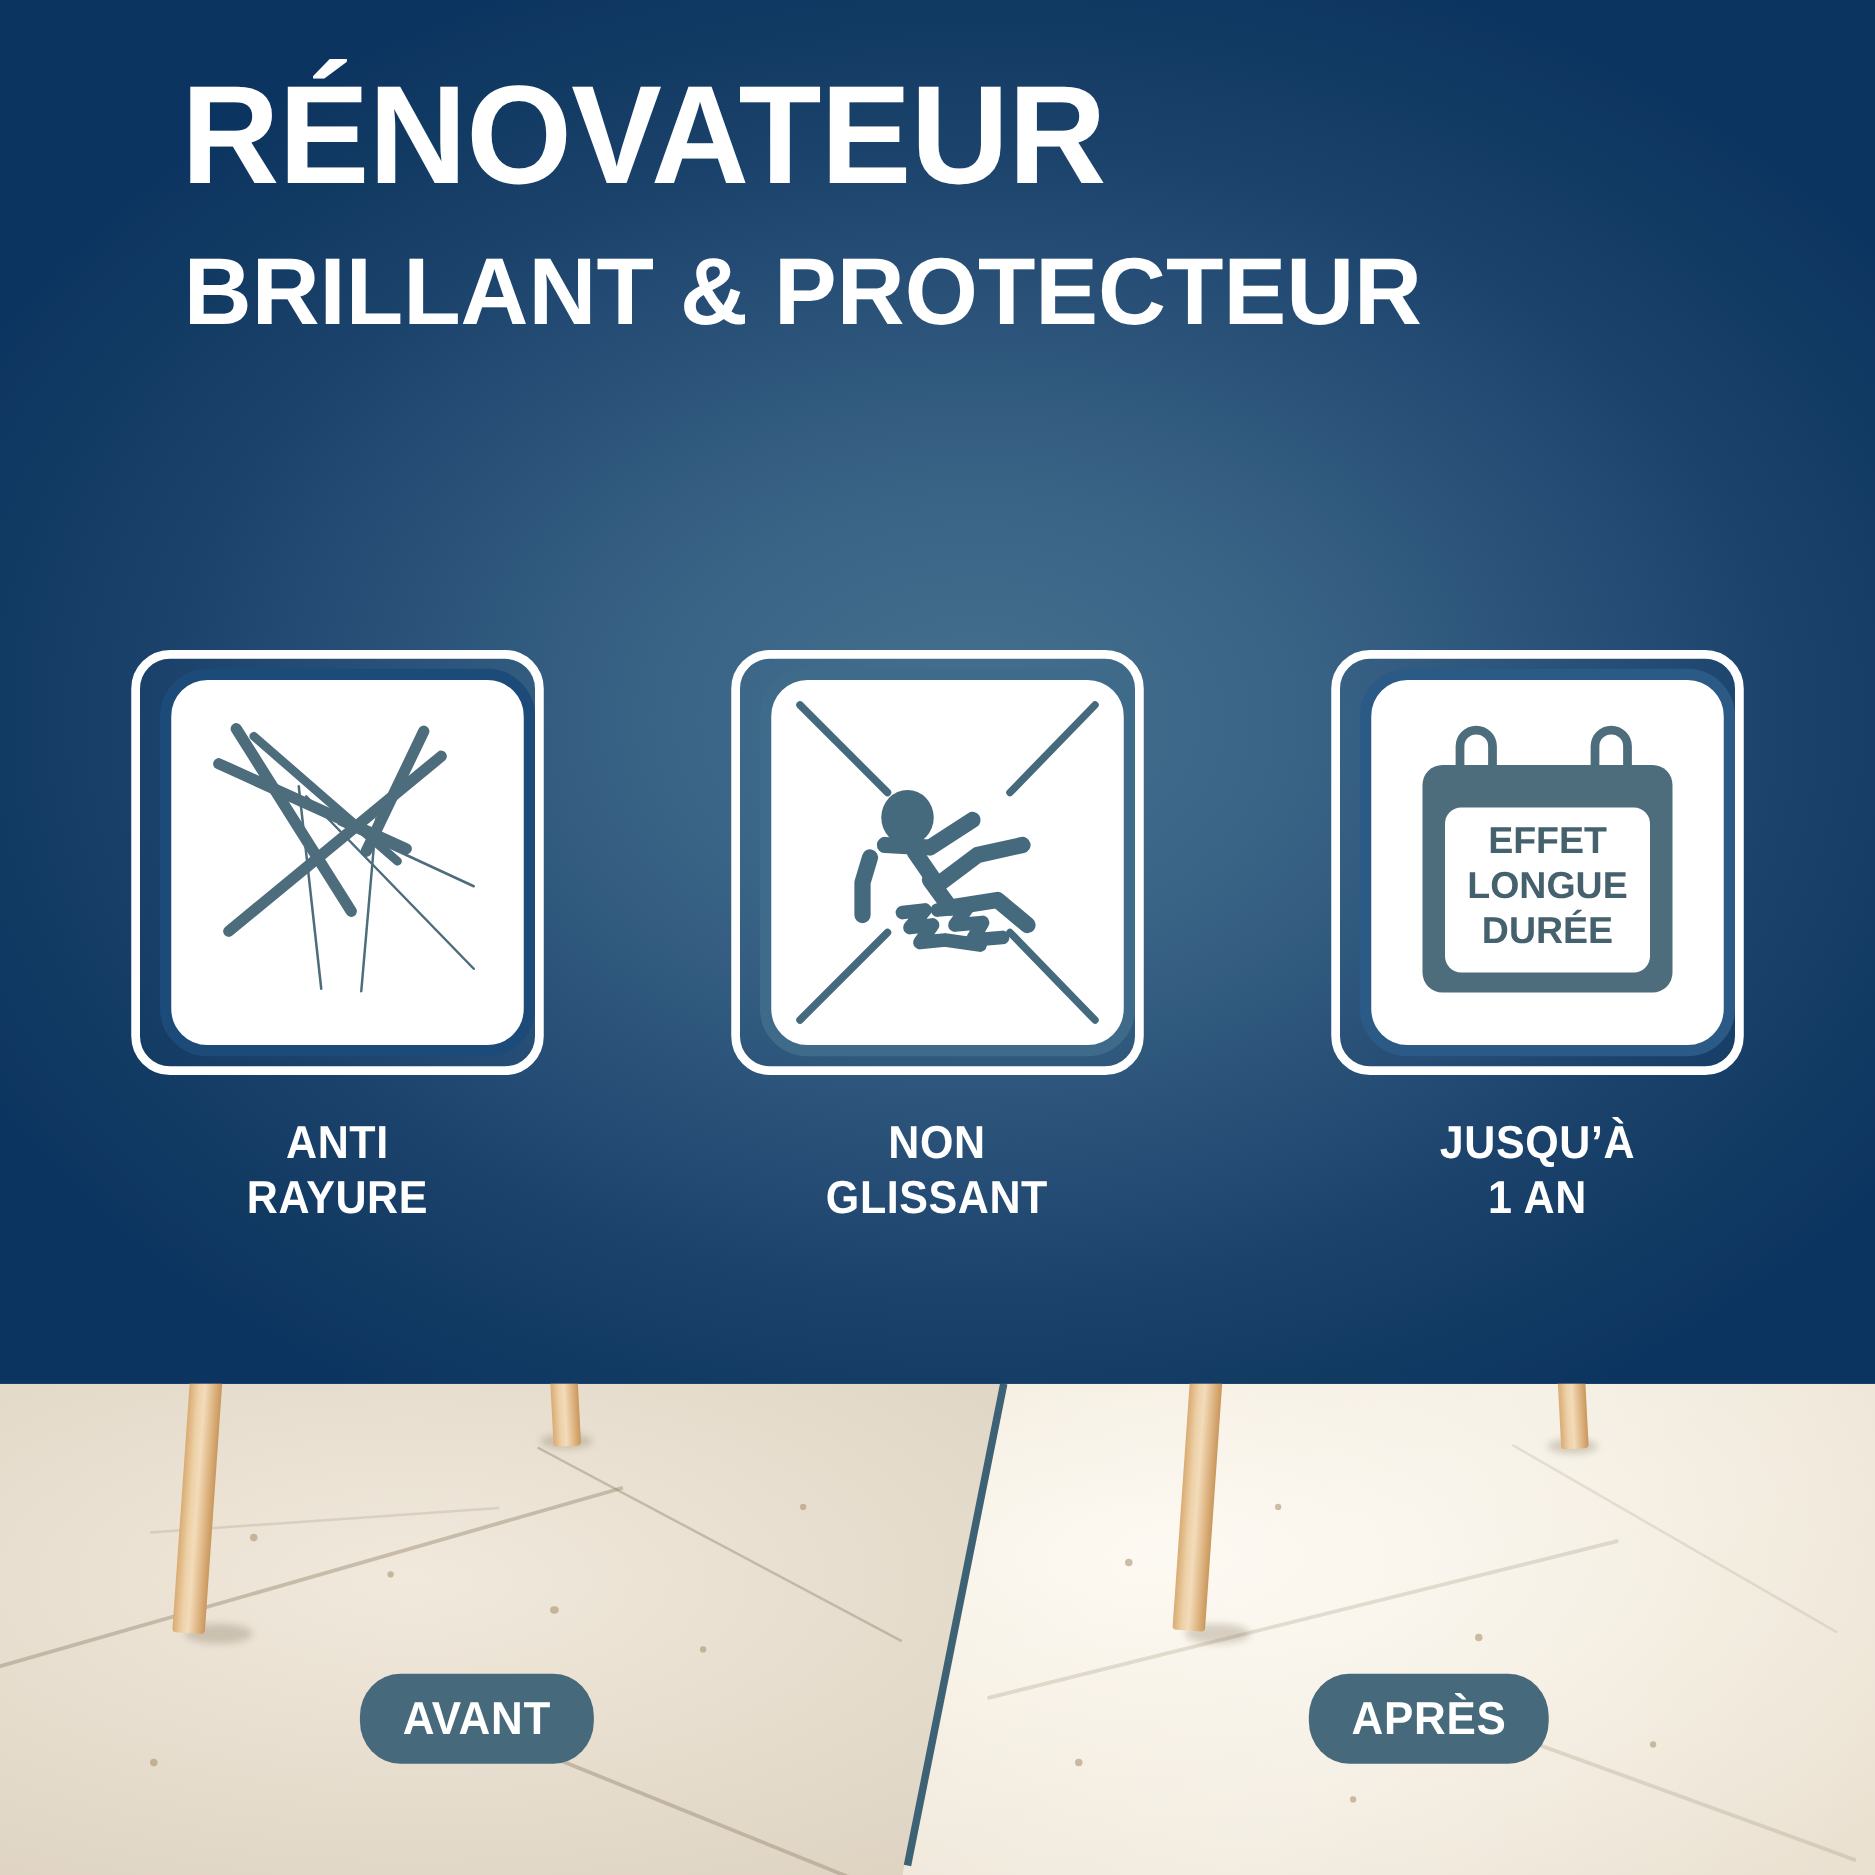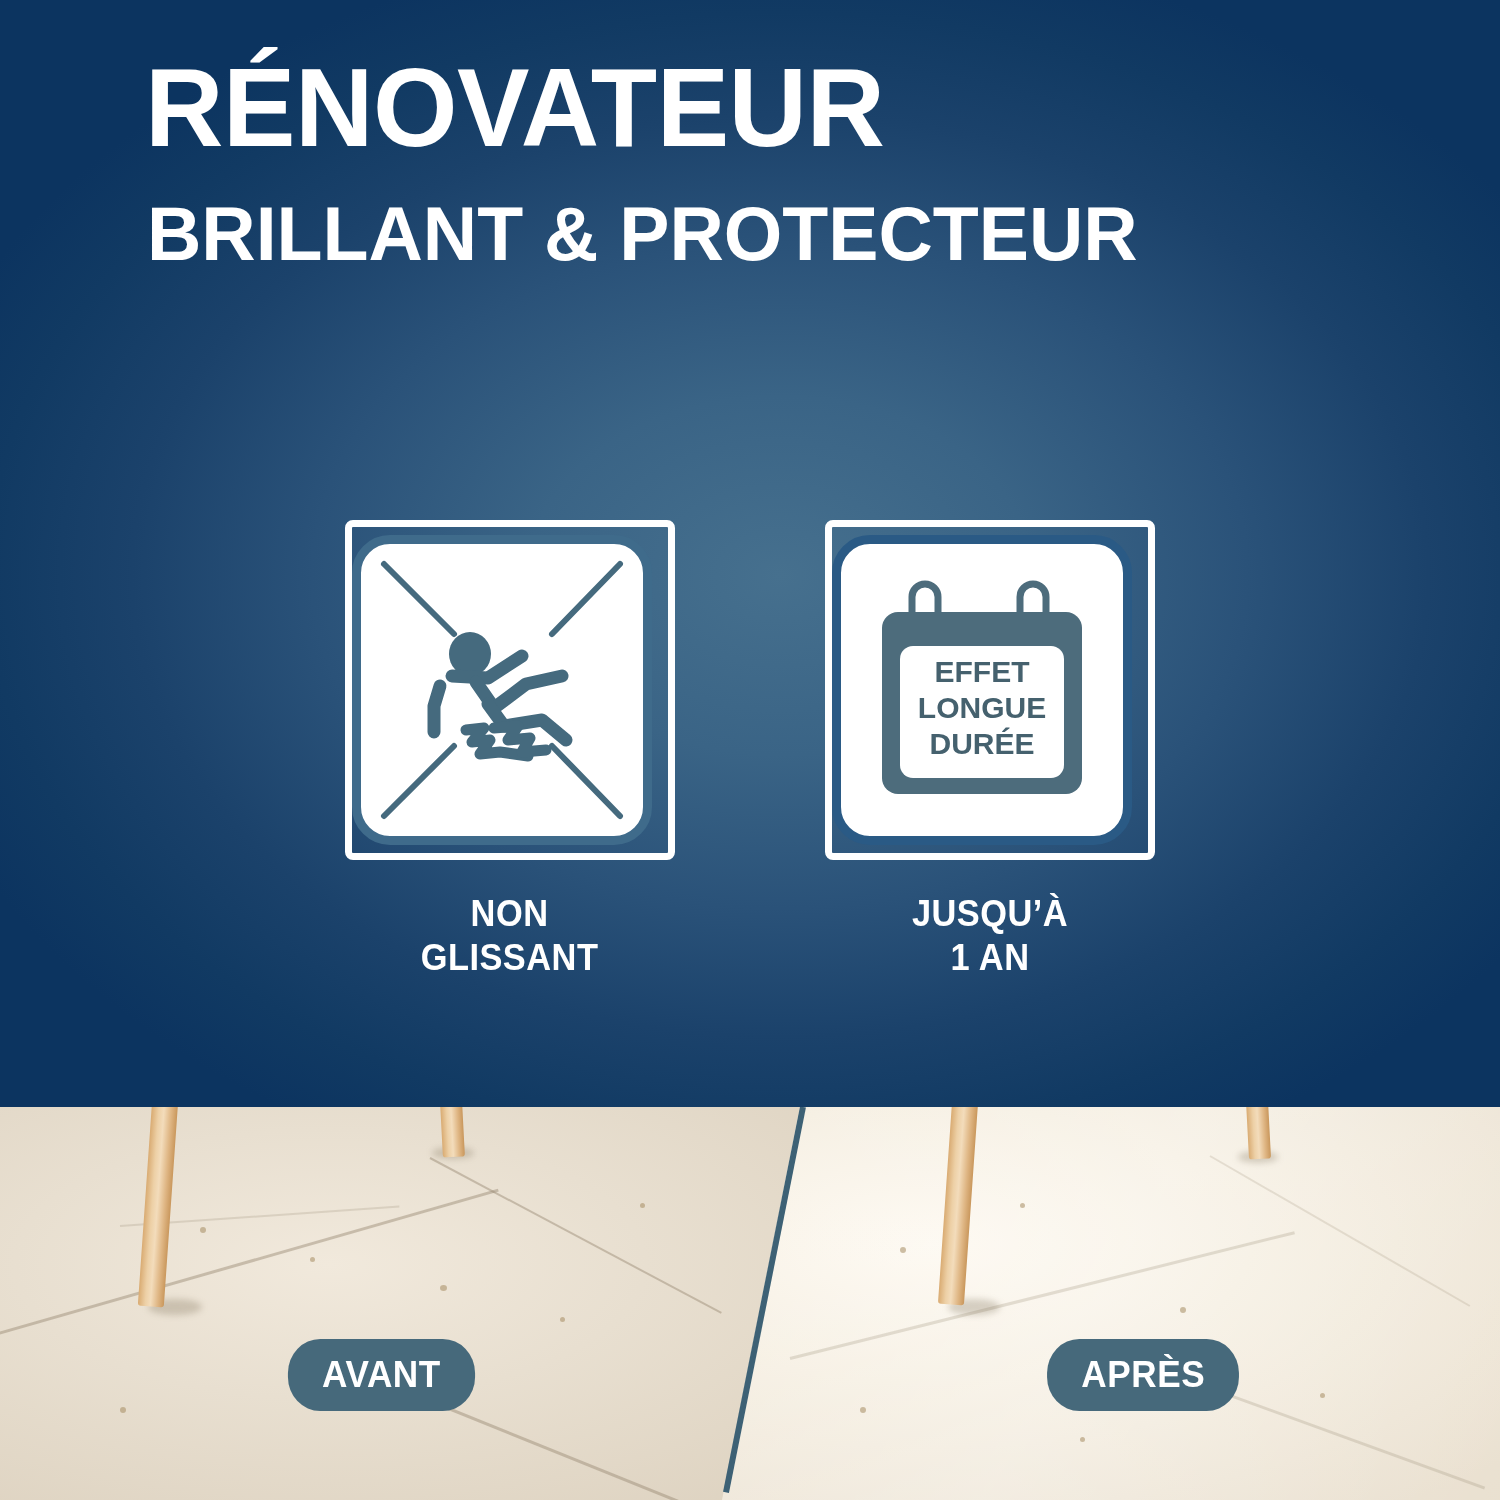--- a/index.html
+++ b/index.html
@@ -40,23 +40,23 @@
     white-space:nowrap;
   }
 
   
   .features{
     position:absolute;left:0;top:520px;width:1500px;
     display:flex;justify-content:center;gap:150px;
   }
   .feature{width:330px;display:flex;flex-direction:column;align-items:center;}
   .frame-outer{
-    width:330px;height:340px;border-radius:8px;
+    width:330px;height:340px;border-radius:31px;
     border:7px solid #ffffff;
-    display:flex;align-items:center;justify-content:flex-start;
+    display:flex;align-items:center;justify-content:flex-end;
     box-sizing:border-box;
   }
   .frame-inner{
     width:300px;height:310px;border-radius:38px;
     background:#ffffff;
     box-sizing:border-box;
     display:flex;align-items:center;justify-content:center;
     overflow:hidden;
   }
   .f1 .frame-inner{border:9px solid #1c4b7a;}
@@ -120,20 +120,43 @@
 <div id="stage">
 
   <div class="panel">
 
     <div class="title">RÉNOVATEUR</div>
     <div class="subtitle">BRILLANT &amp; PROTECTEUR</div>
 
 
     <div class="features">
 
+      <div class="feature f1">
+        <div class="frame-outer">
+          <div class="frame-inner">
+            <svg width="250" height="262" viewBox="0 0 250 262">
+              <g stroke="#4d6c7c" stroke-linecap="round" fill="none">
+                <line x1="22" y1="52" x2="172" y2="120" stroke-width="9"></line>
+                <line x1="36" y1="24" x2="128" y2="170" stroke-width="9"></line>
+                <line x1="50" y1="30" x2="165" y2="130" stroke-width="7"></line>
+                <line x1="186" y1="26" x2="140" y2="122" stroke-width="9"></line>
+                <line x1="200" y1="46" x2="30" y2="186" stroke-width="9"></line>
+                <line x1="118" y1="100" x2="226" y2="150" stroke-width="2"></line>
+                <line x1="92" y1="78" x2="226" y2="216" stroke-width="2"></line>
+                <line x1="86" y1="70" x2="104" y2="232" stroke-width="2"></line>
+                <line x1="148" y1="96" x2="136" y2="234" stroke-width="2"></line>
+              </g>
+            </svg>
+          </div>
+        </div>
+        <div class="feat-label">
+          <div>ANTI</div>
+          <div>RAYURE</div>
+        </div>
+      </div>
 
       <div class="feature f2">
         <div class="frame-outer">
           <div class="frame-inner">
             <svg width="252" height="264" viewBox="0 0 252 264">
               <g stroke="#456a7e" fill="none" stroke-width="6" stroke-linecap="round">
                 <line x1="8" y1="6" x2="78" y2="76"></line>
                 <line x1="244" y1="6" x2="176" y2="76"></line>
                 <line x1="8" y1="258" x2="78" y2="188"></line>
                 <line x1="244" y1="258" x2="176" y2="188"></line>

